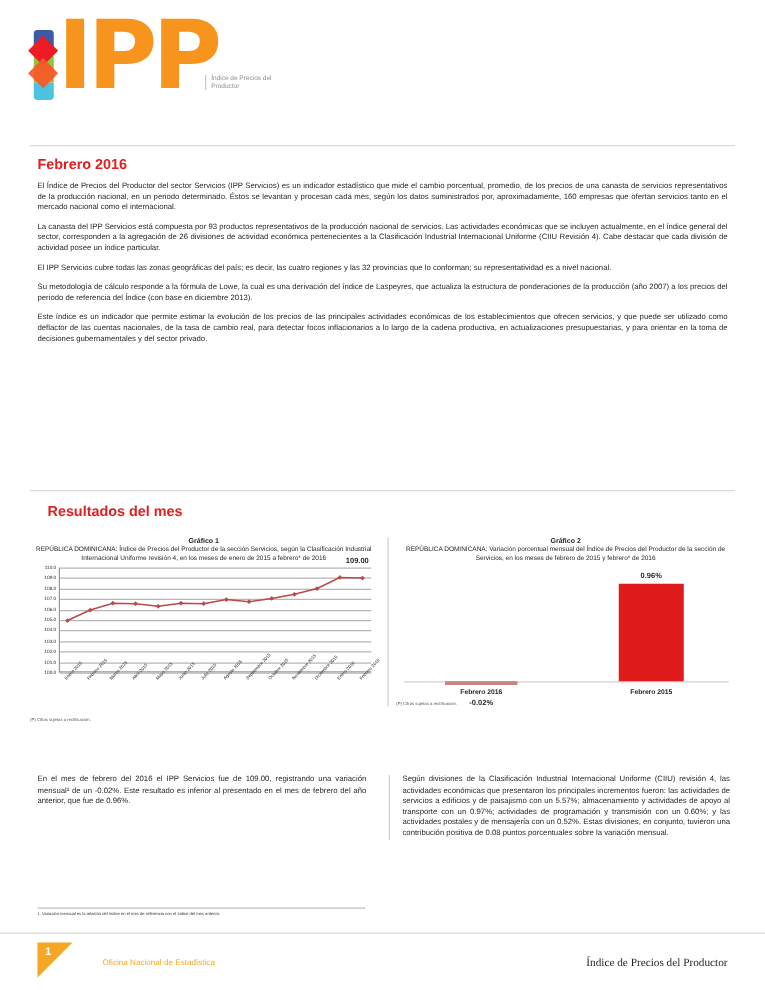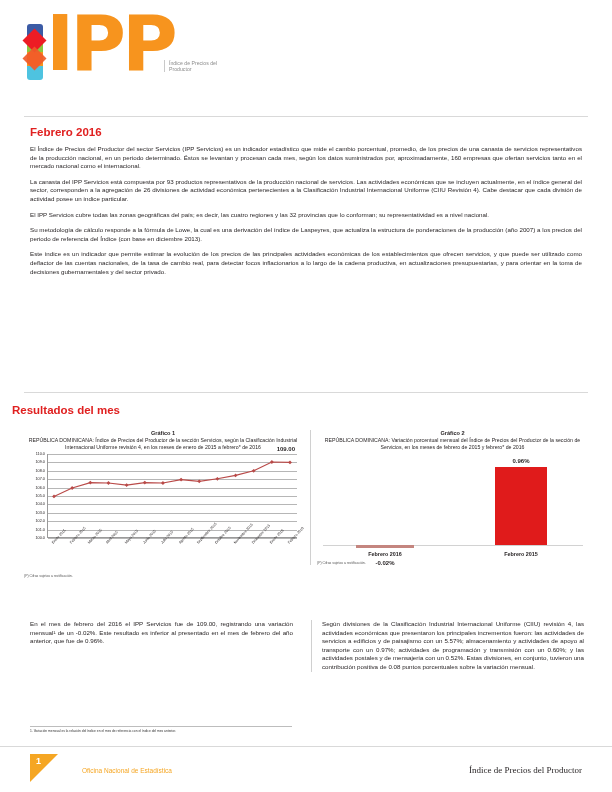--- a/index.html
+++ b/index.html
@@ -51,21 +51,21 @@
 
   
   .sec-title { font-size:11.5px; font-weight:bold; color:#e02020; }
 
   .body-text { font-size:6.2px; line-height:8.6px; text-align:justify; color:#231f20; }
   .body-text p { margin:0 0 7px 0; }
 
   .content { position:absolute; left:30px; top:126px; width:552px; }
 
   
-  .results { position:absolute; left:12px; top:404px; width:552px; }
+  .results { position:absolute; left:38px; top:404px; width:552px; }
 
   .charts { position:absolute; left:24px; top:430px; width:564px; height:190px; }
   .chart-col { position:absolute; top:0; width:278px; }
   .chart-col.left { left:0; }
   .chart-col.right { left:286px; border-left:1px solid #d0d0d0; padding-left:6px; }
 
   .chart-head { text-align:center; }
   .chart-head .gnum { font-size:5.6px; font-weight:bold; color:#231f20; }
   .chart-head .gtitle { font-size:5.2px; line-height:7px; color:#231f20; margin-top:1px; }
 

